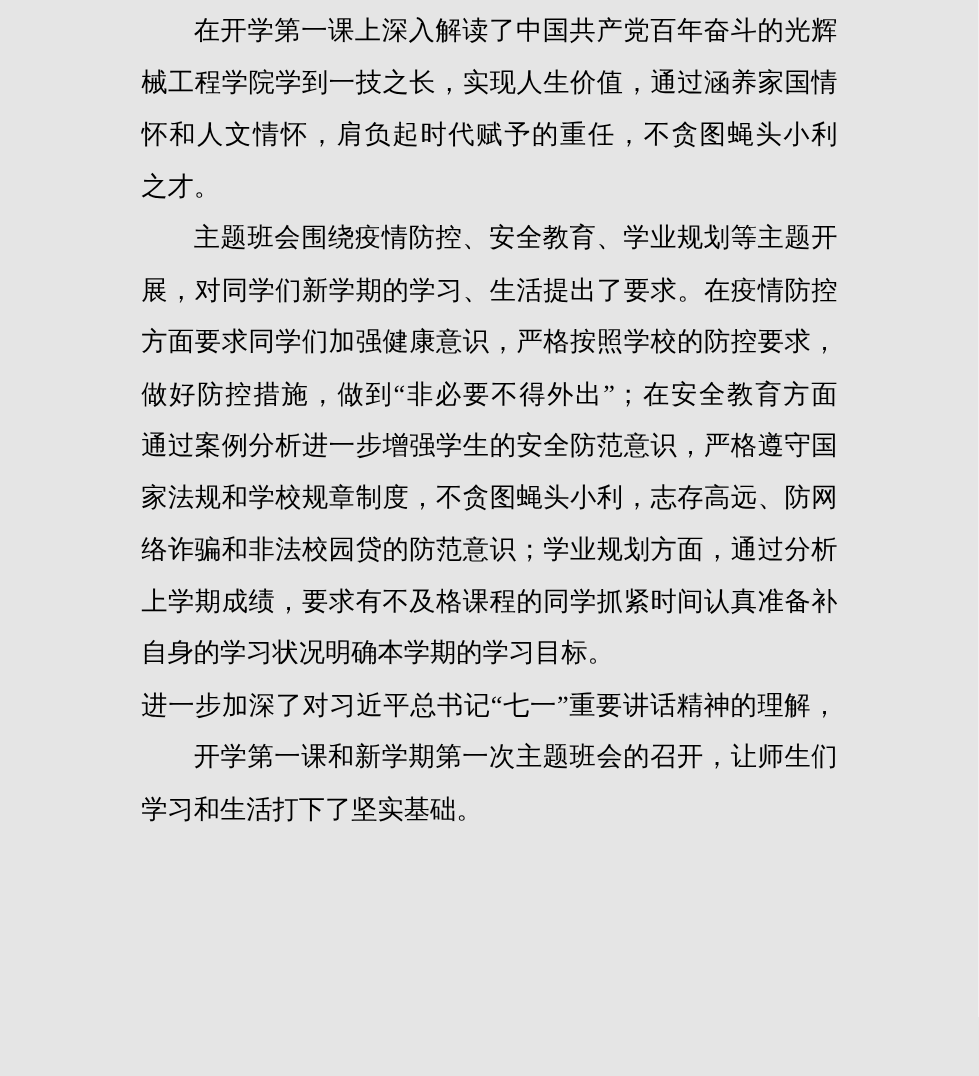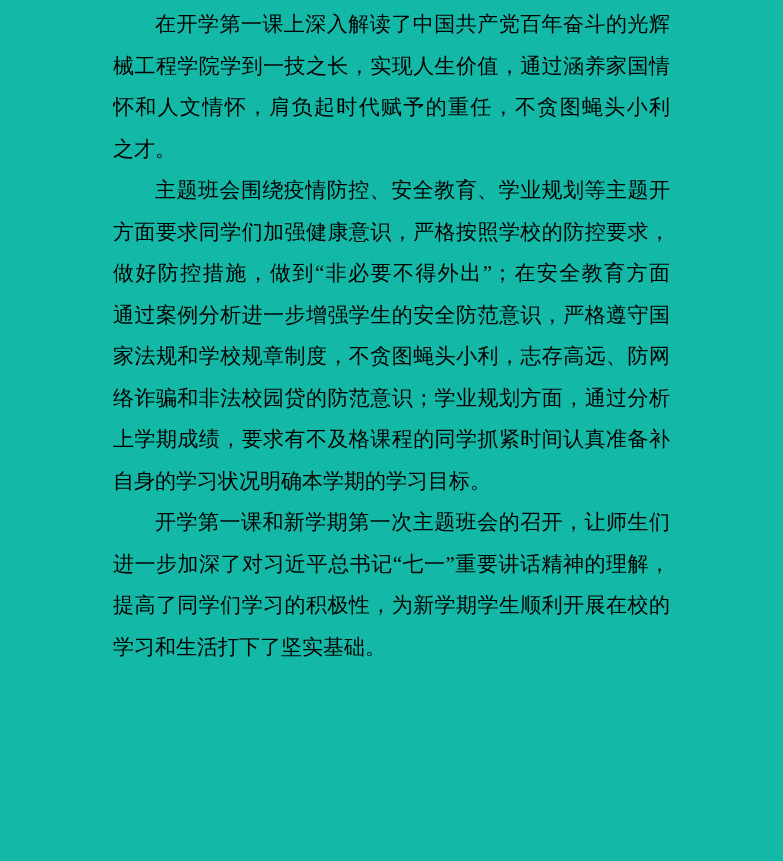--- a/index.html
+++ b/index.html
@@ -4,21 +4,21 @@
 <style>
   html, body {
     margin: 0;
     padding: 0;
     background: #ffffff;
   }
   .page {
     position: relative;
     width: 783px;
     height: 861px;
-    background: #14b8a6;
+    background: #e5e5e5;
     overflow: hidden;
     font-family: "Liberation Serif", serif;
   }
   .doc {
     position: absolute;
     left: 113px;
     top: 4px;
     width: 557px;
     color: #000000;
     font-size: 21px;
@@ -53,30 +53,30 @@
 
     <div class="para">
       <div class="line indent fill">在开学第一课上深入解读了中国共产党百年奋斗的光辉</div>
       <div class="line fill">械工程学院学到一技之长，实现人生价值，通过涵养家国情</div>
       <div class="line fill">怀和人文情怀，肩负起时代赋予的重任，不贪图蝇头小利</div>
       <div class="line">之才。</div>
     </div>
 
     <div class="para">
       <div class="line indent fill">主题班会围绕疫情防控、安全教育、学业规划等主题开</div>
+      <div class="line fill">展，对同学们新学期的学习、生活提出了要求。在疫情防控</div>
       <div class="line fill">方面要求同学们加强健康意识，严格按照学校的防控要求，</div>
       <div class="line fill">做好防控措施，做到“非必要不得外出”；在安全教育方面</div>
       <div class="line fill">通过案例分析进一步增强学生的安全防范意识，严格遵守国</div>
       <div class="line fill">家法规和学校规章制度，不贪图蝇头小利，志存高远、防网</div>
       <div class="line fill">络诈骗和非法校园贷的防范意识；学业规划方面，通过分析</div>
       <div class="line fill">上学期成绩，要求有不及格课程的同学抓紧时间认真准备补</div>
       <div class="line">自身的学习状况明确本学期的学习目标。</div>
     </div>
 
     <div class="para">
+      <div class="line fill">进一步加深了对习近平总书记“七一”重要讲话精神的理解，</div>
       <div class="line indent fill">开学第一课和新学期第一次主题班会的召开，让师生们</div>
-      <div class="line fill">进一步加深了对习近平总书记“七一”重要讲话精神的理解，</div>
-      <div class="line fill">提高了同学们学习的积极性，为新学期学生顺利开展在校的</div>
       <div class="line">学习和生活打下了坚实基础。</div>
     </div>
 
   </div>
 </div>
 
 </body></html>

